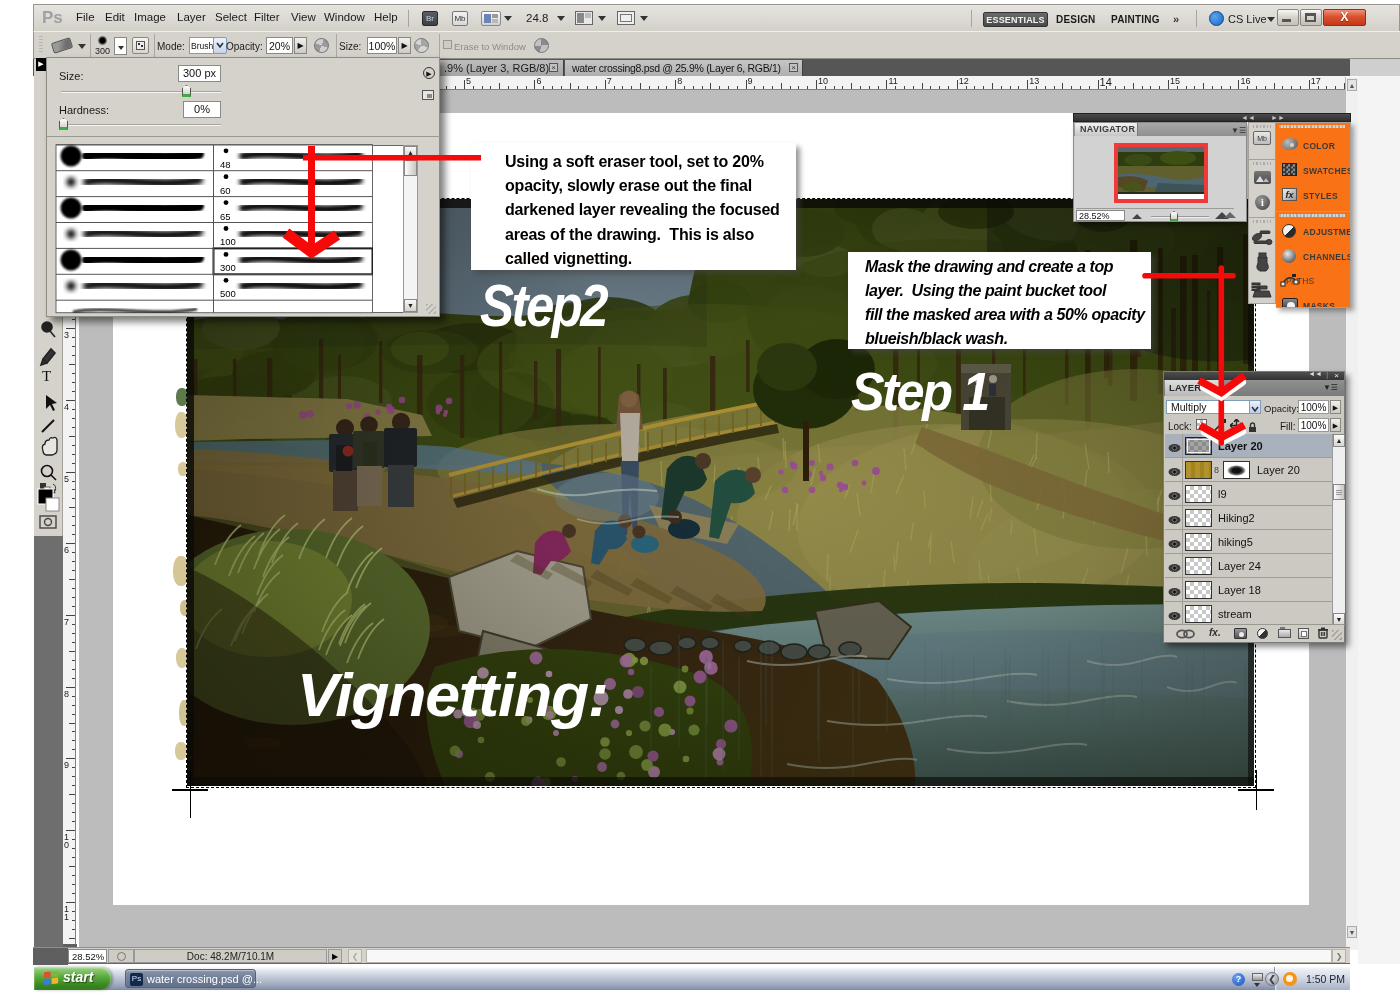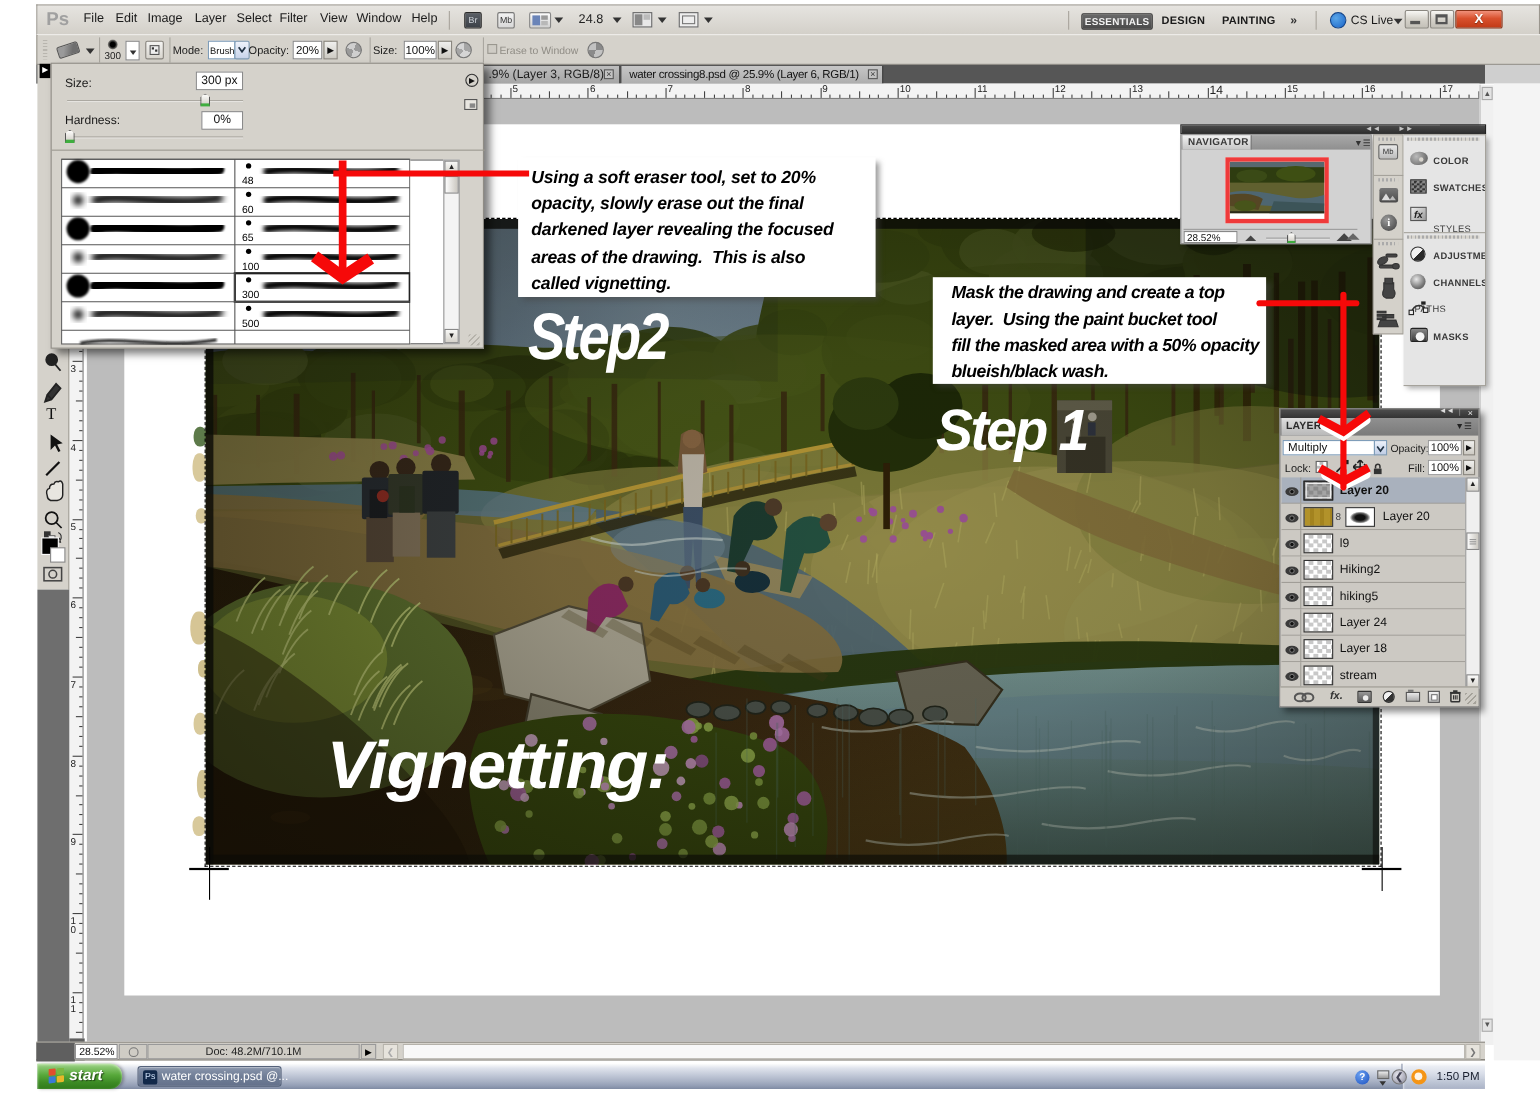--- a/index.html
+++ b/index.html
@@ -954,21 +954,21 @@
     <div class="abs" style="left:75px;top:1px;width:26px;height:14px;background:#cfccc5;border:1px solid #999;">
       <div style="position:absolute;left:8px;top:2px;width:9px;height:9px;border:1.3px solid #777;border-radius:50%"></div>
     </div>
     <div class="abs" style="left:101px;top:1px;width:193px;height:14px;background:#cfccc5;border:1px solid #999;font-size:10px;color:#222;text-align:center;padding-top:1px">Doc: 48.2M/710.1M</div>
     <div class="abs" style="left:295px;top:1px;width:14px;height:14px;background:#cfccc5;border:1px solid #999;font-size:8px;text-align:center;line-height:13px;color:#000">▶</div>
     <div class="abs" style="left:315px;top:1px;width:14px;height:14px;background:#e6e3dc;border:1px solid #b5b2aa;font-size:8px;text-align:center;line-height:13px;color:#aaa">❮</div>
     <div class="abs" style="left:333px;top:1px;width:966px;height:14px;background:#f8f8f8;border:1px solid #b5b2aa"></div>
     <div class="abs" style="left:1299px;top:1px;width:14px;height:14px;background:#e6e3dc;border:1px solid #b5b2aa;font-size:8px;text-align:center;line-height:13px;color:#777">❯</div>
   </div>
 <div class="abs" style="left:471px;top:143px;width:325px;height:127px;background:#fff;box-shadow:4px 4px 5px rgba(70,70,70,0.55)">
-    <div style="position:absolute;left:12px;top:7px;font-size:16px;line-height:24.2px;font-style:italic;font-weight:bold;color:#000;white-space:nowrap;letter-spacing:-0.2px">Using a soft eraser tool, set to 20%<br>opacity, slowly erase out the final<br>darkened layer revealing the focused<br>areas of the drawing.&nbsp; This is also<br>called vignetting.</div>
+    <div style="position:absolute;left:34px;top:7px;font-size:16px;line-height:24.2px;font-weight:bold;color:#000;white-space:nowrap;letter-spacing:-0.2px">Using a soft eraser tool, set to 20%<br>opacity, slowly erase out the final<br>darkened layer revealing the focused<br>areas of the drawing.&nbsp; This is also<br>called vignetting.</div>
   </div>
 <div class="abs" style="left:848px;top:252px;width:303px;height:97px;background:#fff;box-shadow:4px 4px 5px rgba(70,70,70,0.5)">
     <div style="position:absolute;left:17px;top:3px;font-size:16px;line-height:24px;font-style:italic;font-weight:bold;color:#000;white-space:nowrap;letter-spacing:-0.4px">Mask the drawing and create a top<br>layer.&nbsp; Using the paint bucket tool<br>fill the masked area with a 50% opacity<br>blueish/black wash.</div>
   </div>
 <div class="abs" style="left:36px;top:58px;width:10px;height:13px;background:#000;color:#fff;font-size:7px;line-height:12px;text-align:center">▶</div>
 <div class="abs" style="left:46px;top:57px;width:394px;height:260px;background:#d5d2cb;border:1px solid #8f8c85;box-shadow:5px 5px 7px rgba(0,0,0,0.5)">
     <div class="abs" style="left:12px;top:12px;font-size:11px;color:#1a1a1a">Size:</div>
     <div class="abs" style="left:131px;top:7px;width:43px;height:17px;background:#fff;border:1px solid #8a8a8a;font-size:11px;color:#111;text-align:center;padding-top:1px">300 px</div>
     <div class="abs" style="left:14px;top:33px;width:160px;height:2px;background:#a8a59e;border-bottom:1px solid #f5f4f0"></div>
     <div class="abs" style="left:135px;top:27px;width:9px;height:12px;background:linear-gradient(#fdfdfb,#d8d5ce);border:1px solid #555;border-bottom:3px solid #3fae3f;clip-path:polygon(50% 0,100% 28%,100% 100%,0 100%,0 28%)"></div>
@@ -1093,29 +1093,29 @@
         <ellipse cx="20" cy="15" rx="3" ry="2.5"></ellipse>
         <path d="M9,36 q-3,6 2,8 l6,0 q4,-3 1,-8 l0,-6 l-9,0 z"></path>
         <rect x="10" y="26" width="7" height="5"></rect>
         <path d="M6,64 l14,0 l2,6 l-18,0 z M8,62 l10,0 l0,-3 l-10,0 z"></path>
         <rect x="3" y="56" width="8" height="1.5"></rect>
         <rect x="3" y="59" width="8" height="1.5"></rect>
         <rect x="3" y="62" width="8" height="1.5"></rect>
       </g>
     </svg>
   </div>
-<div class="abs" style="left:1276px;top:122px;width:75px;height:229px;background:#e5e5e5;border:1px solid #a5a29b;border-left:none;overflow:hidden;box-shadow:3px 3px 5px rgba(0,0,0,0.35)">
+<div class="abs" style="left:1276px;top:122px;width:75px;height:186px;background:#f97316;border:1px solid #a5a29b;border-left:none;overflow:hidden;box-shadow:3px 3px 5px rgba(0,0,0,0.35)">
     <div style="position:absolute;left:3px;top:2px;width:66px;height:3px;background:repeating-linear-gradient(90deg,#aaa 0 1.5px,#d7d4cd 1.5px 3.5px)"></div>
     <div style="position:absolute;left:27px;top:18px;font-size:8.5px;font-weight:bold;color:#3a3a3a;letter-spacing:0.3px;white-space:nowrap">COLOR</div>
     <div style="position:absolute;left:6px;top:15px;width:16px;height:12px;background:radial-gradient(circle at 35% 35%,#bbb,#555);border-radius:50% 45% 50% 40%">
       <div style="position:absolute;left:8px;top:5px;width:4px;height:4px;background:#d7d4cd;border-radius:50%"></div>
     </div>
     <div style="position:absolute;left:27px;top:43px;font-size:8.5px;font-weight:bold;color:#3a3a3a;letter-spacing:0.3px;white-space:nowrap">SWATCHES</div>
     <div style="position:absolute;left:6px;top:40px;width:15px;height:13px;background:repeating-conic-gradient(#333 0 25%,#888 0 50%) 0 0/5px 4.5px;border:1px solid #222"></div>
-    <div style="position:absolute;left:27px;top:80px;font-size:8.5px;font-weight:normal;color:#3a3a3a;letter-spacing:0.3px;white-space:nowrap">STYLES</div>
+    <div style="position:absolute;left:27px;top:68px;font-size:8.5px;font-weight:bold;color:#3a3a3a;letter-spacing:0.3px;white-space:nowrap">STYLES</div>
     <div style="position:absolute;left:6px;top:65px;width:15px;height:13px;background:linear-gradient(135deg,#eee,#999);border:1px solid #555;font-size:9px;font-style:italic;font-weight:bold;color:#222;line-height:12px;text-align:center">fx</div>
     <div style="position:absolute;left:27px;top:104px;font-size:8.5px;font-weight:bold;color:#3a3a3a;letter-spacing:0.3px;white-space:nowrap">ADJUSTME</div>
     <div style="position:absolute;left:6px;top:101px;width:14px;height:14px;border-radius:50%;background:linear-gradient(135deg,#f2f2f2 50%,#2a2a2a 50%);border:1px solid #333"></div>
     <div style="position:absolute;left:27px;top:129px;font-size:8.5px;font-weight:bold;color:#3a3a3a;letter-spacing:0.3px;white-space:nowrap">CHANNELS</div>
     <div style="position:absolute;left:6px;top:126px;width:14px;height:14px;border-radius:50%;background:radial-gradient(circle at 40% 35%,#e8e8e8,#777 60%,#444)"></div>
     <div style="position:absolute;left:10px;top:153px;font-size:8.5px;font-weight:normal;color:#3a3a3a;letter-spacing:0.3px;white-space:nowrap">PATHS</div>
     <svg style="position:absolute;left:4px;top:150px" width="19" height="15" viewBox="0 0 19 15">
       <path d="M3,11 C6,3 13,3 16,9" stroke="#333" fill="none" stroke-width="1.5"></path>
       <rect x="1" y="9" width="4" height="4" fill="#eee" stroke="#222"></rect>
       <rect x="14" y="7" width="4" height="4" fill="#eee" stroke="#222"></rect>

